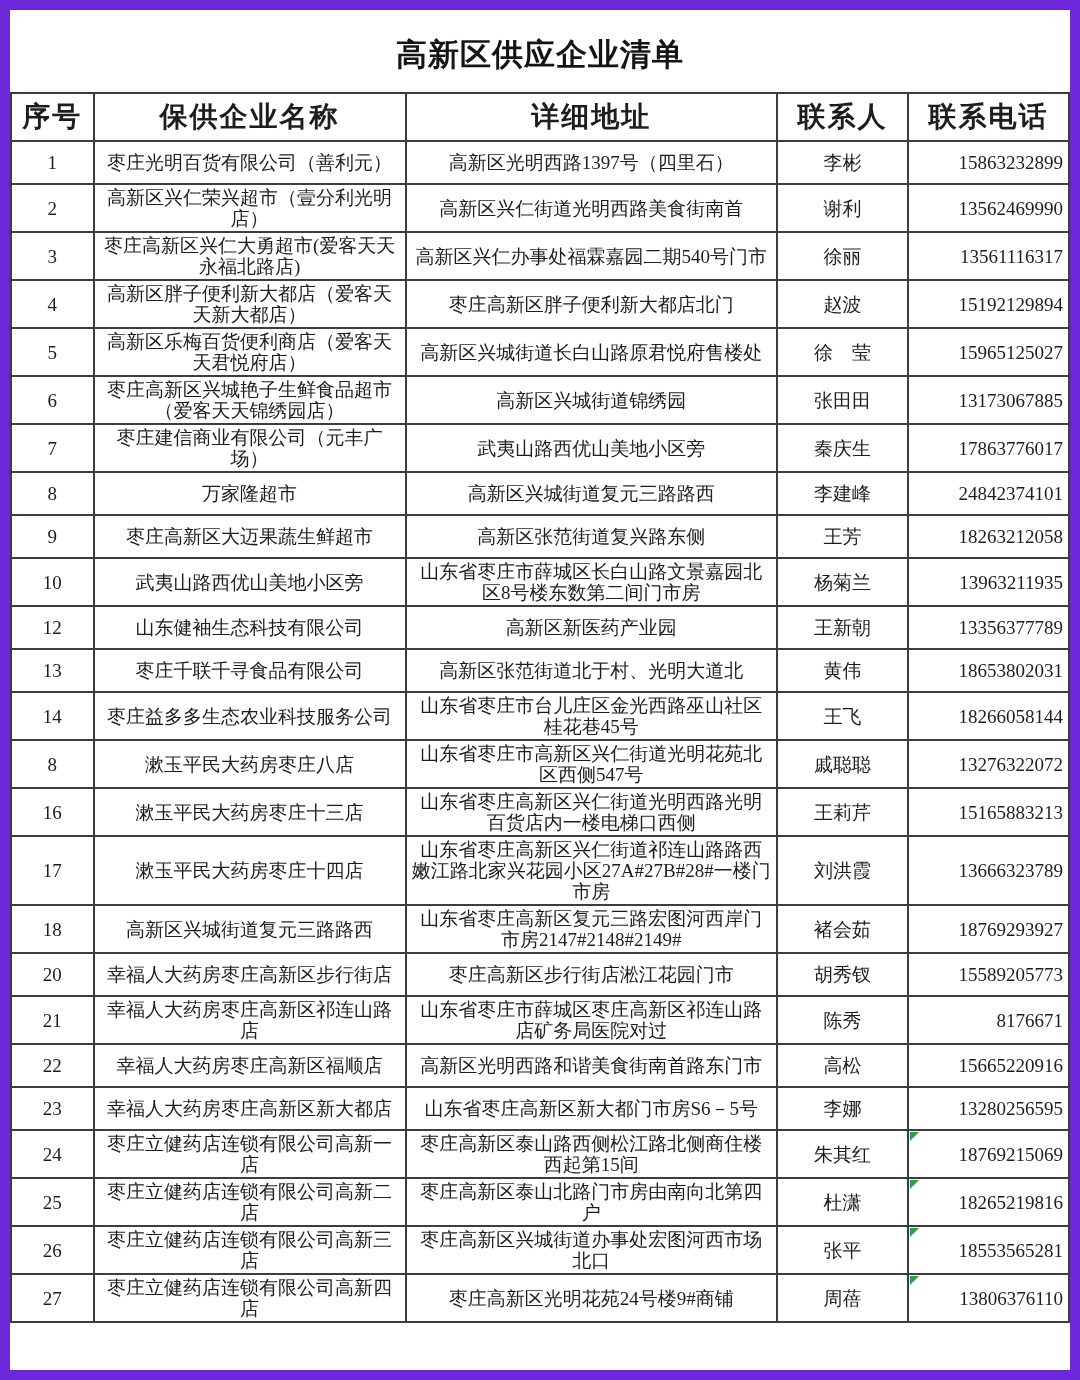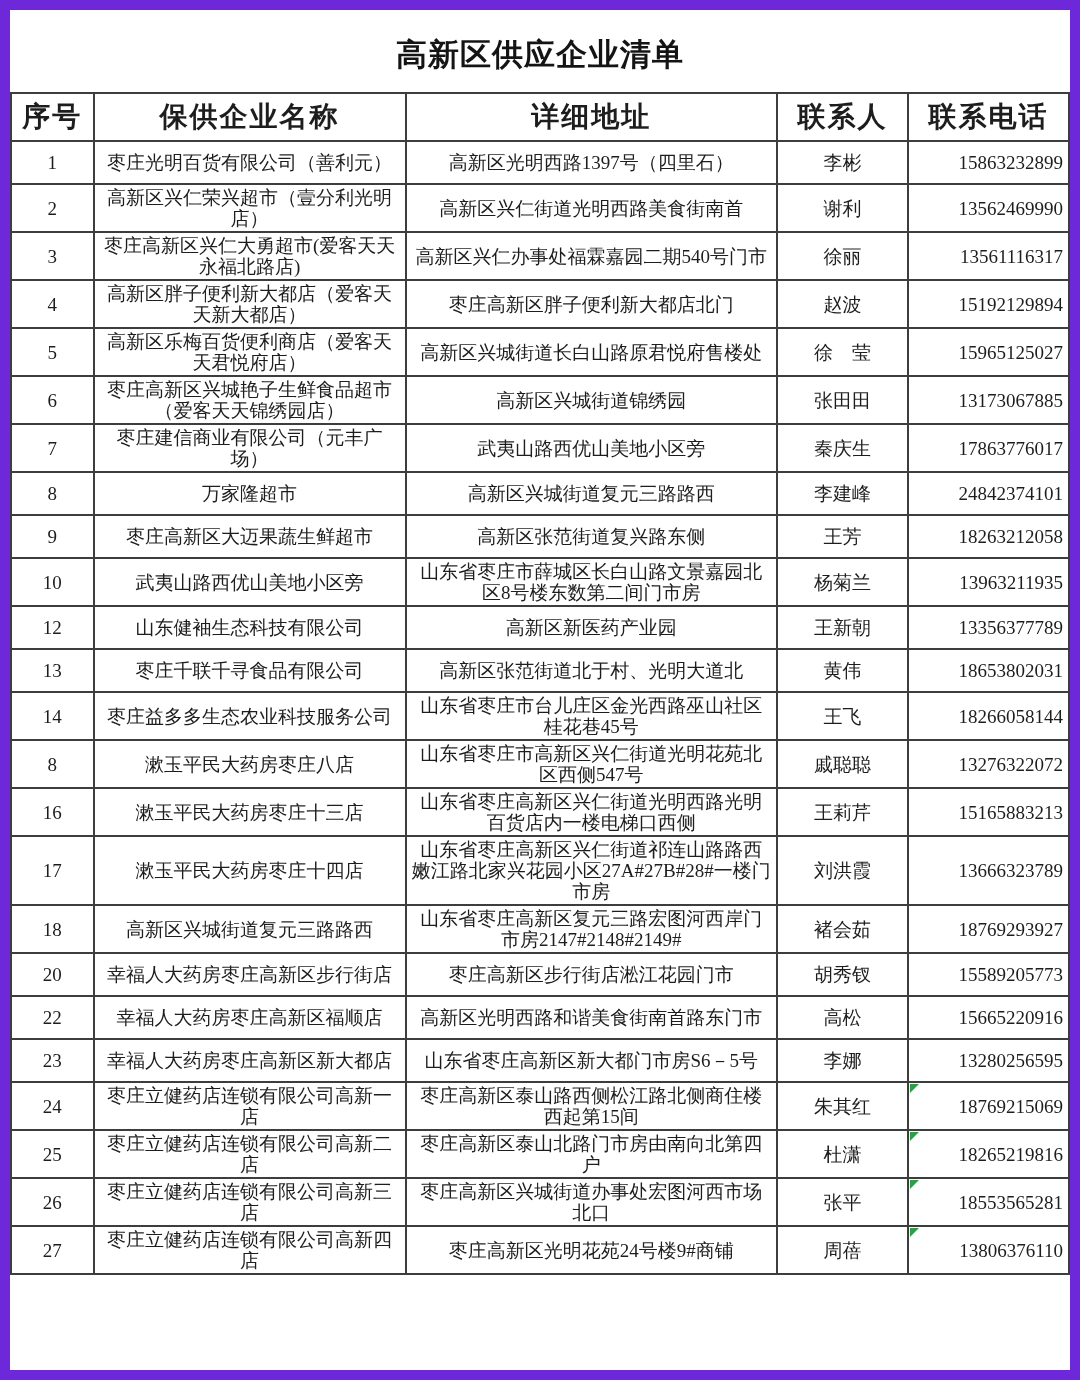--- a/index.html
+++ b/index.html
@@ -214,20 +214,27 @@
             <td class="phone-cell">18769293927</td>
           </tr>
           <tr>
             <td>20</td>
             <td>幸福人大药房枣庄高新区步行街店</td>
             <td>枣庄高新区步行街店淞江花园门市</td>
             <td>胡秀钗</td>
             <td class="phone-cell">15589205773</td>
           </tr>
           <tr>
+            <td>21</td>
+            <td>幸福人大药房枣庄高新区祁连山路店</td>
+            <td>山东省枣庄市薛城区枣庄高新区祁连山路店矿务局医院对过</td>
+            <td>陈秀</td>
+            <td class="phone-cell">8176671</td>
+          </tr>
+          <tr>
             <td>22</td>
             <td>幸福人大药房枣庄高新区福顺店</td>
             <td>高新区光明西路和谐美食街南首路东门市</td>
             <td>高松</td>
             <td class="phone-cell">15665220916</td>
           </tr>
           <tr>
             <td>23</td>
             <td>幸福人大药房枣庄高新区新大都店</td>
             <td>山东省枣庄高新区新大都门市房S6－5号</td>

